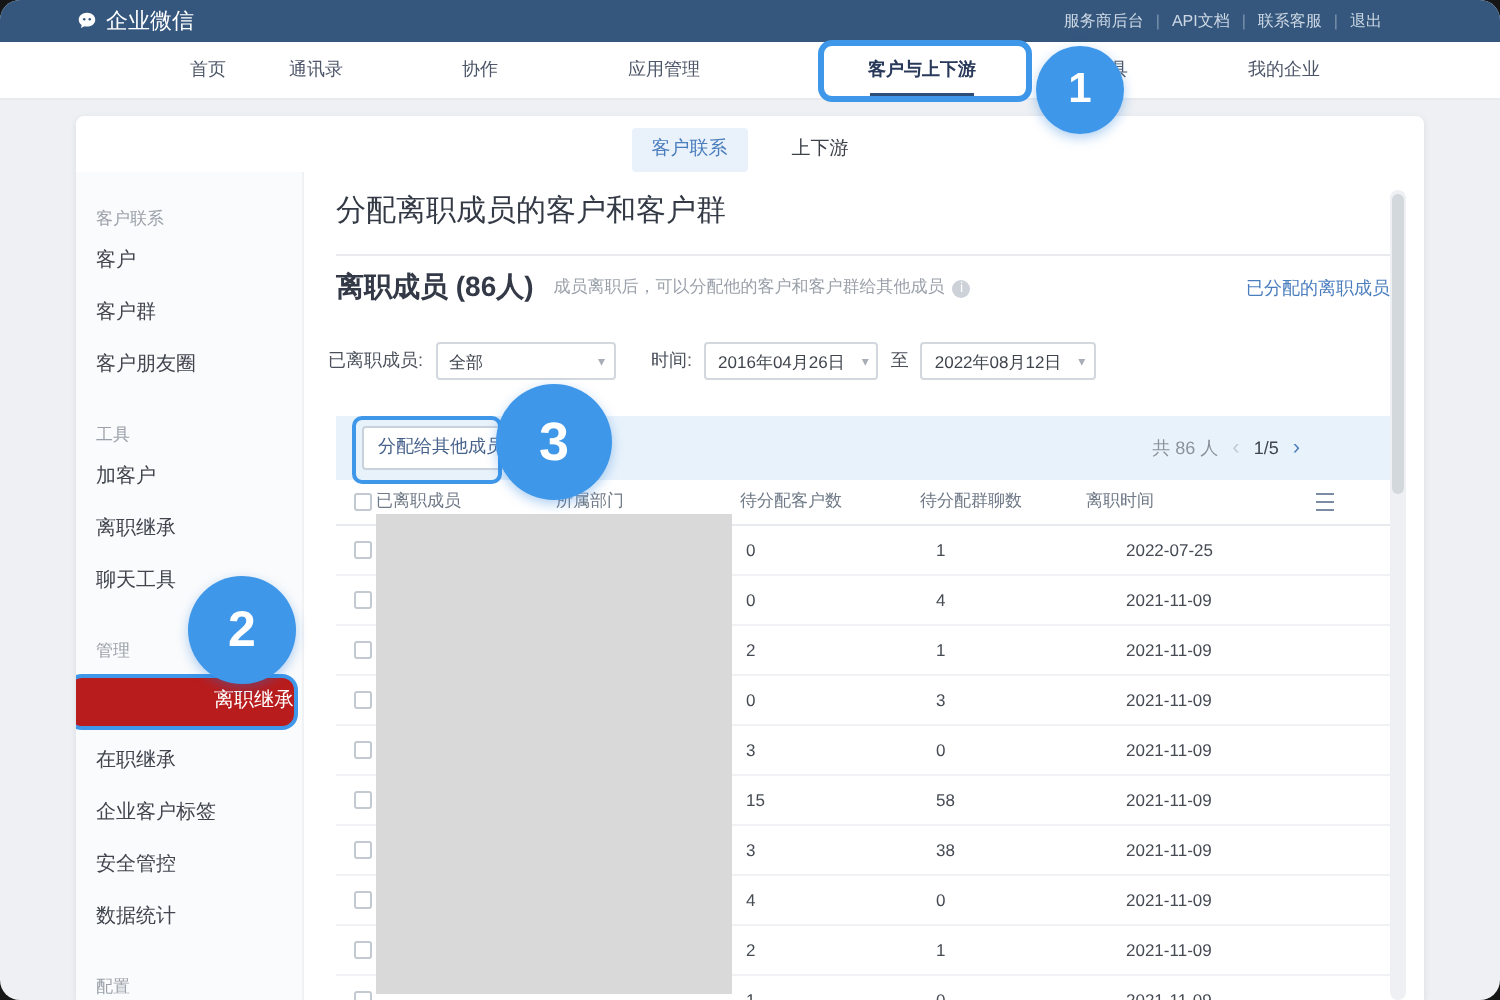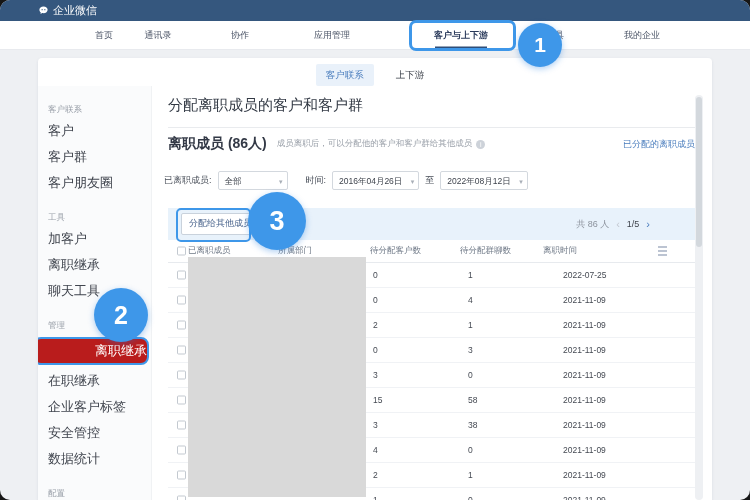--- a/index.html
+++ b/index.html
@@ -32,39 +32,39 @@
   
   .tabs{position:absolute;left:0;top:0;right:0;height:28px;display:flex;align-items:center;justify-content:center;}
   .tab{height:22px;line-height:22px;padding:0 10px;font-size:9.5px;color:#3c414a;cursor:pointer;margin-top:6px;}
   .tab.active{background:#e9f1fa;color:#4a7dbd;border-radius:2px;}
   .tab + .tab{margin-left:12px;}
 
   
   .sidebar{position:absolute;left:0;top:28px;bottom:0;width:114px;background:#fafbfc;border-right:1px solid #f0f2f4;box-sizing:border-box;padding:14px 0 0 10px;overflow:hidden;}
   .side-title{height:18px;line-height:18px;font-size:8.5px;color:#9ba1aa;margin-top:12px;}
   .side-group:first-child .side-title{margin-top:0;}
-  .side-item{height:26px;line-height:26px;font-size:13px;color:#40454e;cursor:pointer;white-space:nowrap;}
+  .side-item{height:26px;line-height:26px;font-size:10px;color:#40454e;cursor:pointer;white-space:nowrap;}
   .side-item.active{background:#b91c1c;border:2px solid #3e97e9;border-radius:8px;color:#ffffff;height:24px;line-height:24px;margin:3px 2px 3px -15px;padding-left:13px;text-align:right;}
 
   
   .main{position:absolute;left:114px;top:28px;right:0;bottom:0;background:#ffffff;}
   .m-title{position:absolute;left:16px;top:10px;font-size:15px;color:#333a45;}
   .divider{position:absolute;left:16px;right:17px;top:41px;border-top:1px solid #e9ebee;}
   .m-sub{position:absolute;left:16px;right:17px;top:48px;height:20px;display:flex;align-items:center;}
   .members-heading{font-size:14px;font-weight:bold;color:#333946;}
   .members-note{font-size:8.5px;color:#9ba1aa;margin-left:10px;}
   .info-i{width:9px;height:9px;border-radius:50%;background:#cdd2d9;color:#fff;font-size:7px;line-height:9px;text-align:center;margin-left:4px;}
   .info-i::after{content:"i";}
   .assigned-link{margin-left:auto;font-size:9px;color:#4a7dbd;cursor:pointer;}
 
   
   .m-filters{position:absolute;left:12px;top:84px;height:20px;display:flex;align-items:center;gap:6px;font-size:9px;color:#4b515b;}
   .sel{position:relative;height:19px;line-height:19px;border:1px solid #d3d8de;border-radius:2px;background:#fff;font-size:8.5px;color:#3f444d;padding:0 16px 0 6px;box-sizing:border-box;cursor:pointer;white-space:nowrap;}
   .sel::after{content:"▾";position:absolute;right:4px;top:0;font-size:7px;color:#a8aeb7;}
-  .sel-member{width:70px;}
+  .sel-member{width:90px;}
   .sel-date{min-width:78px;}
 
   
   .m-toolbar{position:absolute;left:16px;right:17px;top:122px;height:32px;background:#e8f2fb;display:flex;align-items:center;}
   .assign-btn{margin-left:13px;height:20px;line-height:18px;padding:0 7px;background:#ffffff;border:1px solid #c9d2dc;border-radius:2px;font-size:9px;color:#46618a;cursor:pointer;}
   .pager{margin-left:auto;margin-right:45px;display:flex;align-items:center;gap:7px;font-size:9px;}
   .pager-total{color:#8b929c;}
   .pager-prev{color:#c3c9d1;font-size:11px;cursor:pointer;}
   .pager-page{color:#3f444c;}
   .pager-next{color:#4a7dbd;font-size:11px;cursor:pointer;}
@@ -103,20 +103,29 @@
 
   <div class="topbar">
     <div class="brand">
       <svg width="11" height="11" viewBox="0 0 16 16">
         <path d="M8 2C4.5 2 2 4.2 2 7c0 1.6.8 3 2.1 3.9L3.6 13l2.6-1.2c.6.1 1.2.2 1.8.2 3.5 0 6-2.2 6-5S11.5 2 8 2z" fill="#ffffff"></path>
         <circle cx="6" cy="6.8" r="0.9" fill="#35577e"></circle>
           <circle cx="10" cy="6.8" r="0.9" fill="#35577e"></circle>
       </svg>
       <span>企业微信</span>
     </div>
+    <div class="top-links">
+        <span class="top-link">服务商后台</span>
+        <span class="sep"></span>
+        <span class="top-link">API文档</span>
+        <span class="sep"></span>
+        <span class="top-link">联系客服</span>
+        <span class="sep"></span>
+        <span class="top-link">退出</span>
+      </div>
   </div>
 
   <div class="navbar">
       <div class="nav-item">首页</div>
       <div class="nav-item">通讯录</div>
       <div class="nav-item">协作</div>
       <div class="nav-item">应用管理</div>
       <div class="nav-item active">客户与上下游</div>
       <div class="nav-item">管理工具</div>
       <div class="nav-item">我的企业</div>

